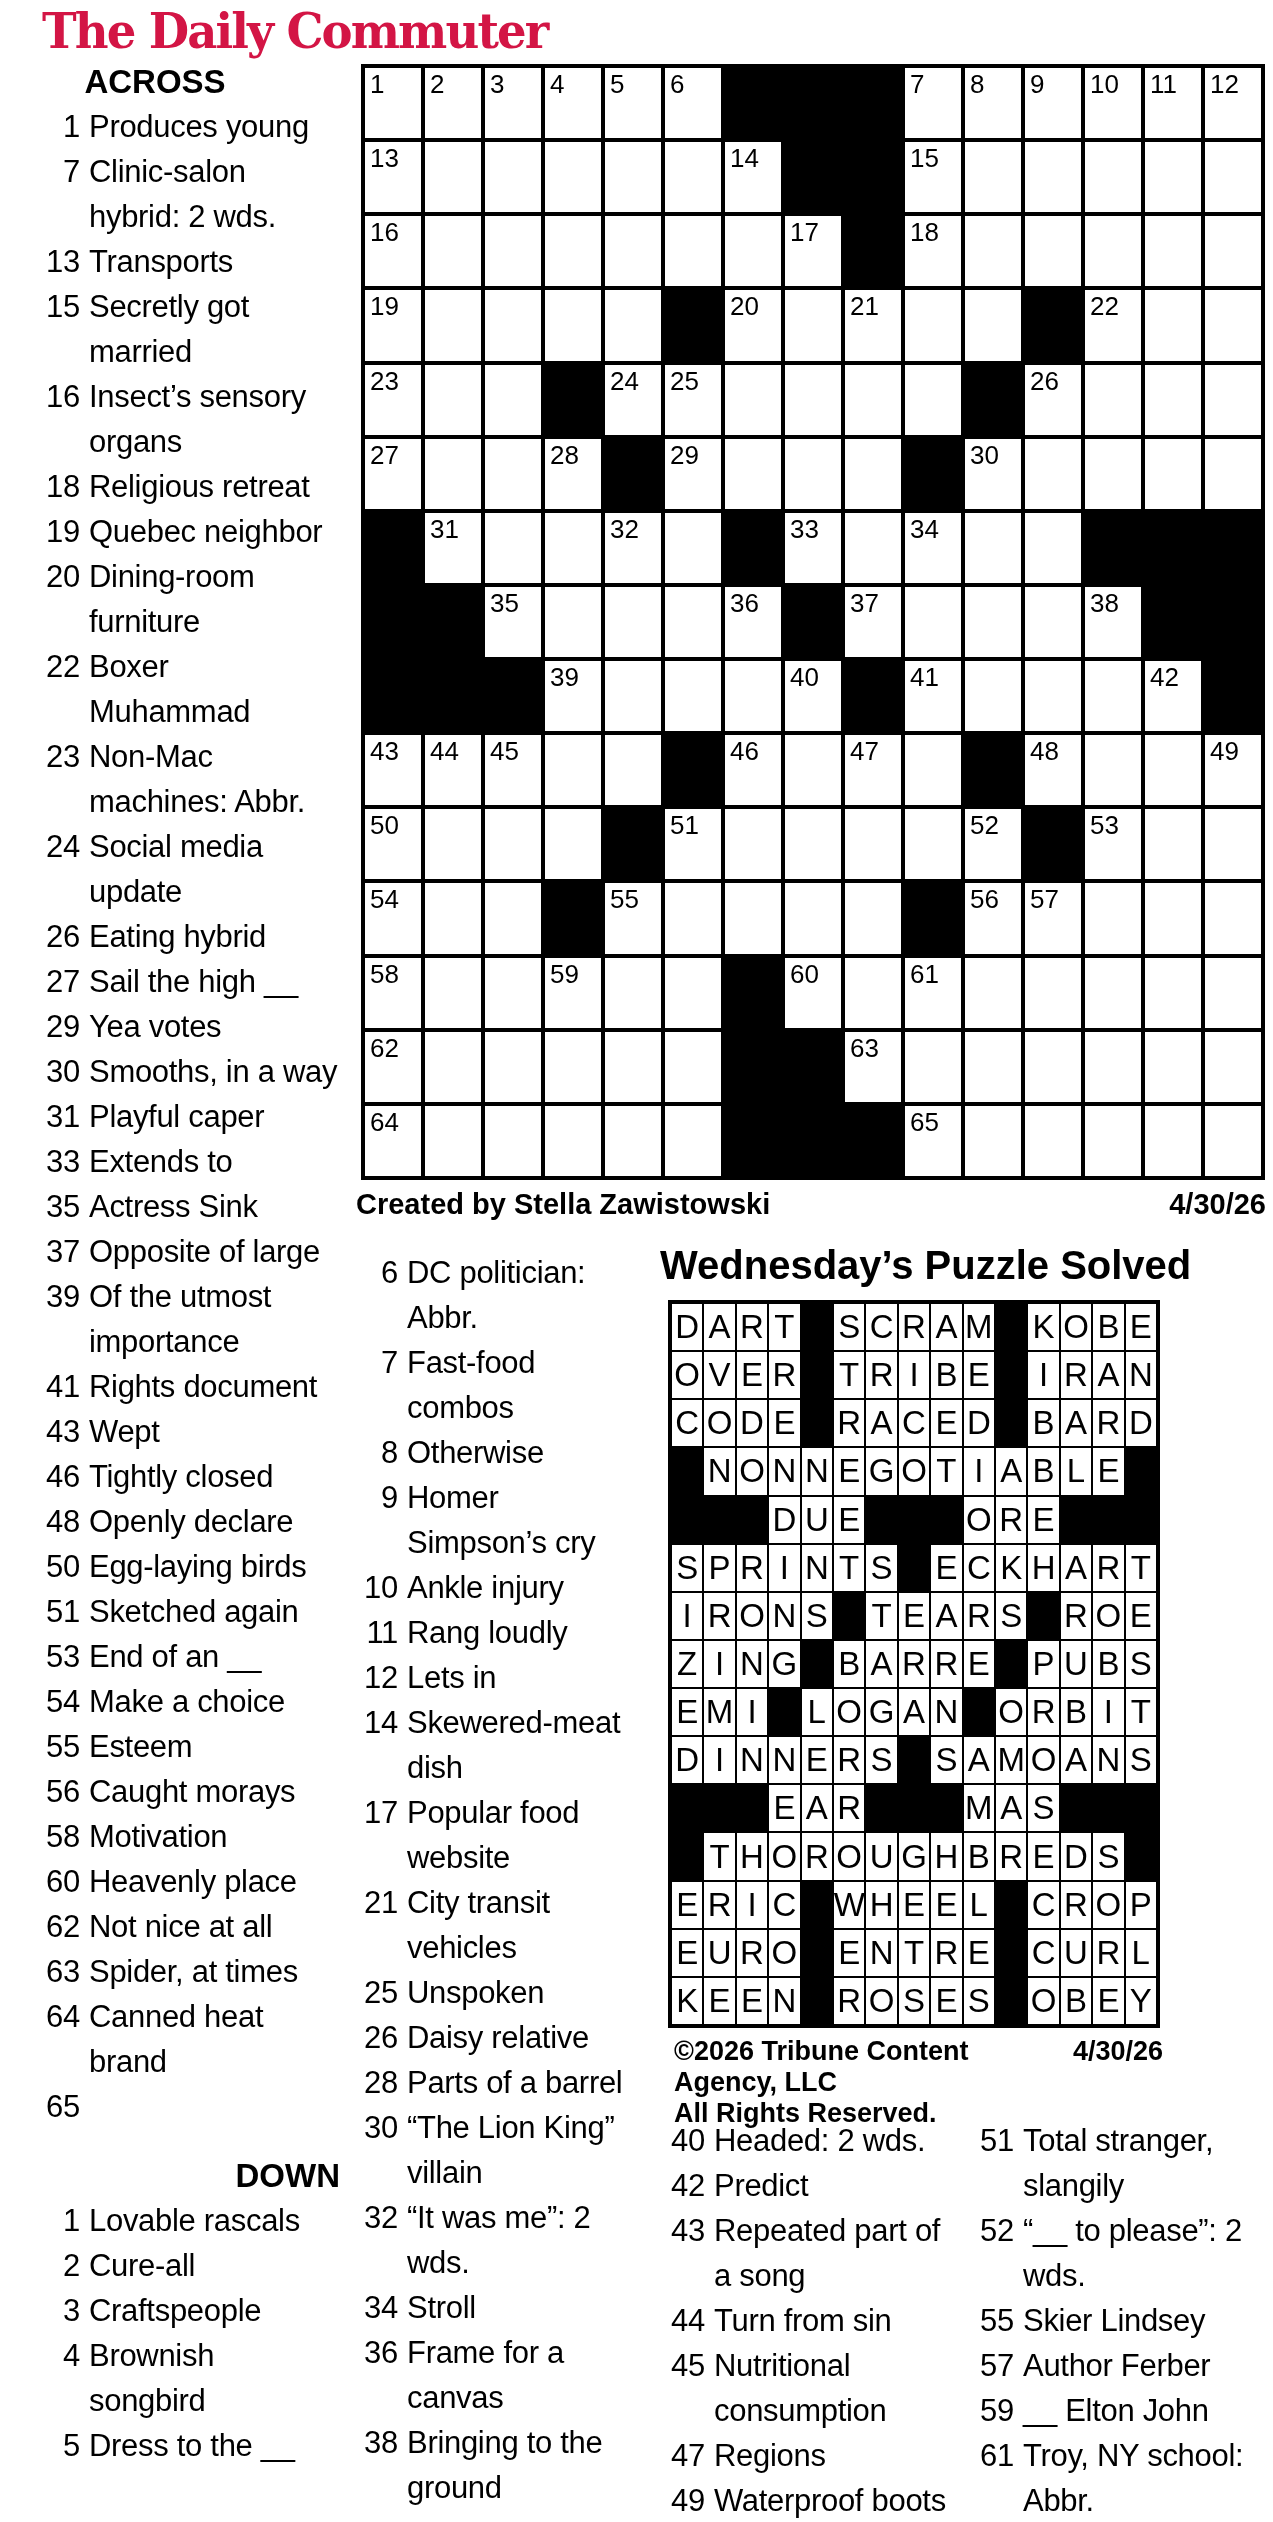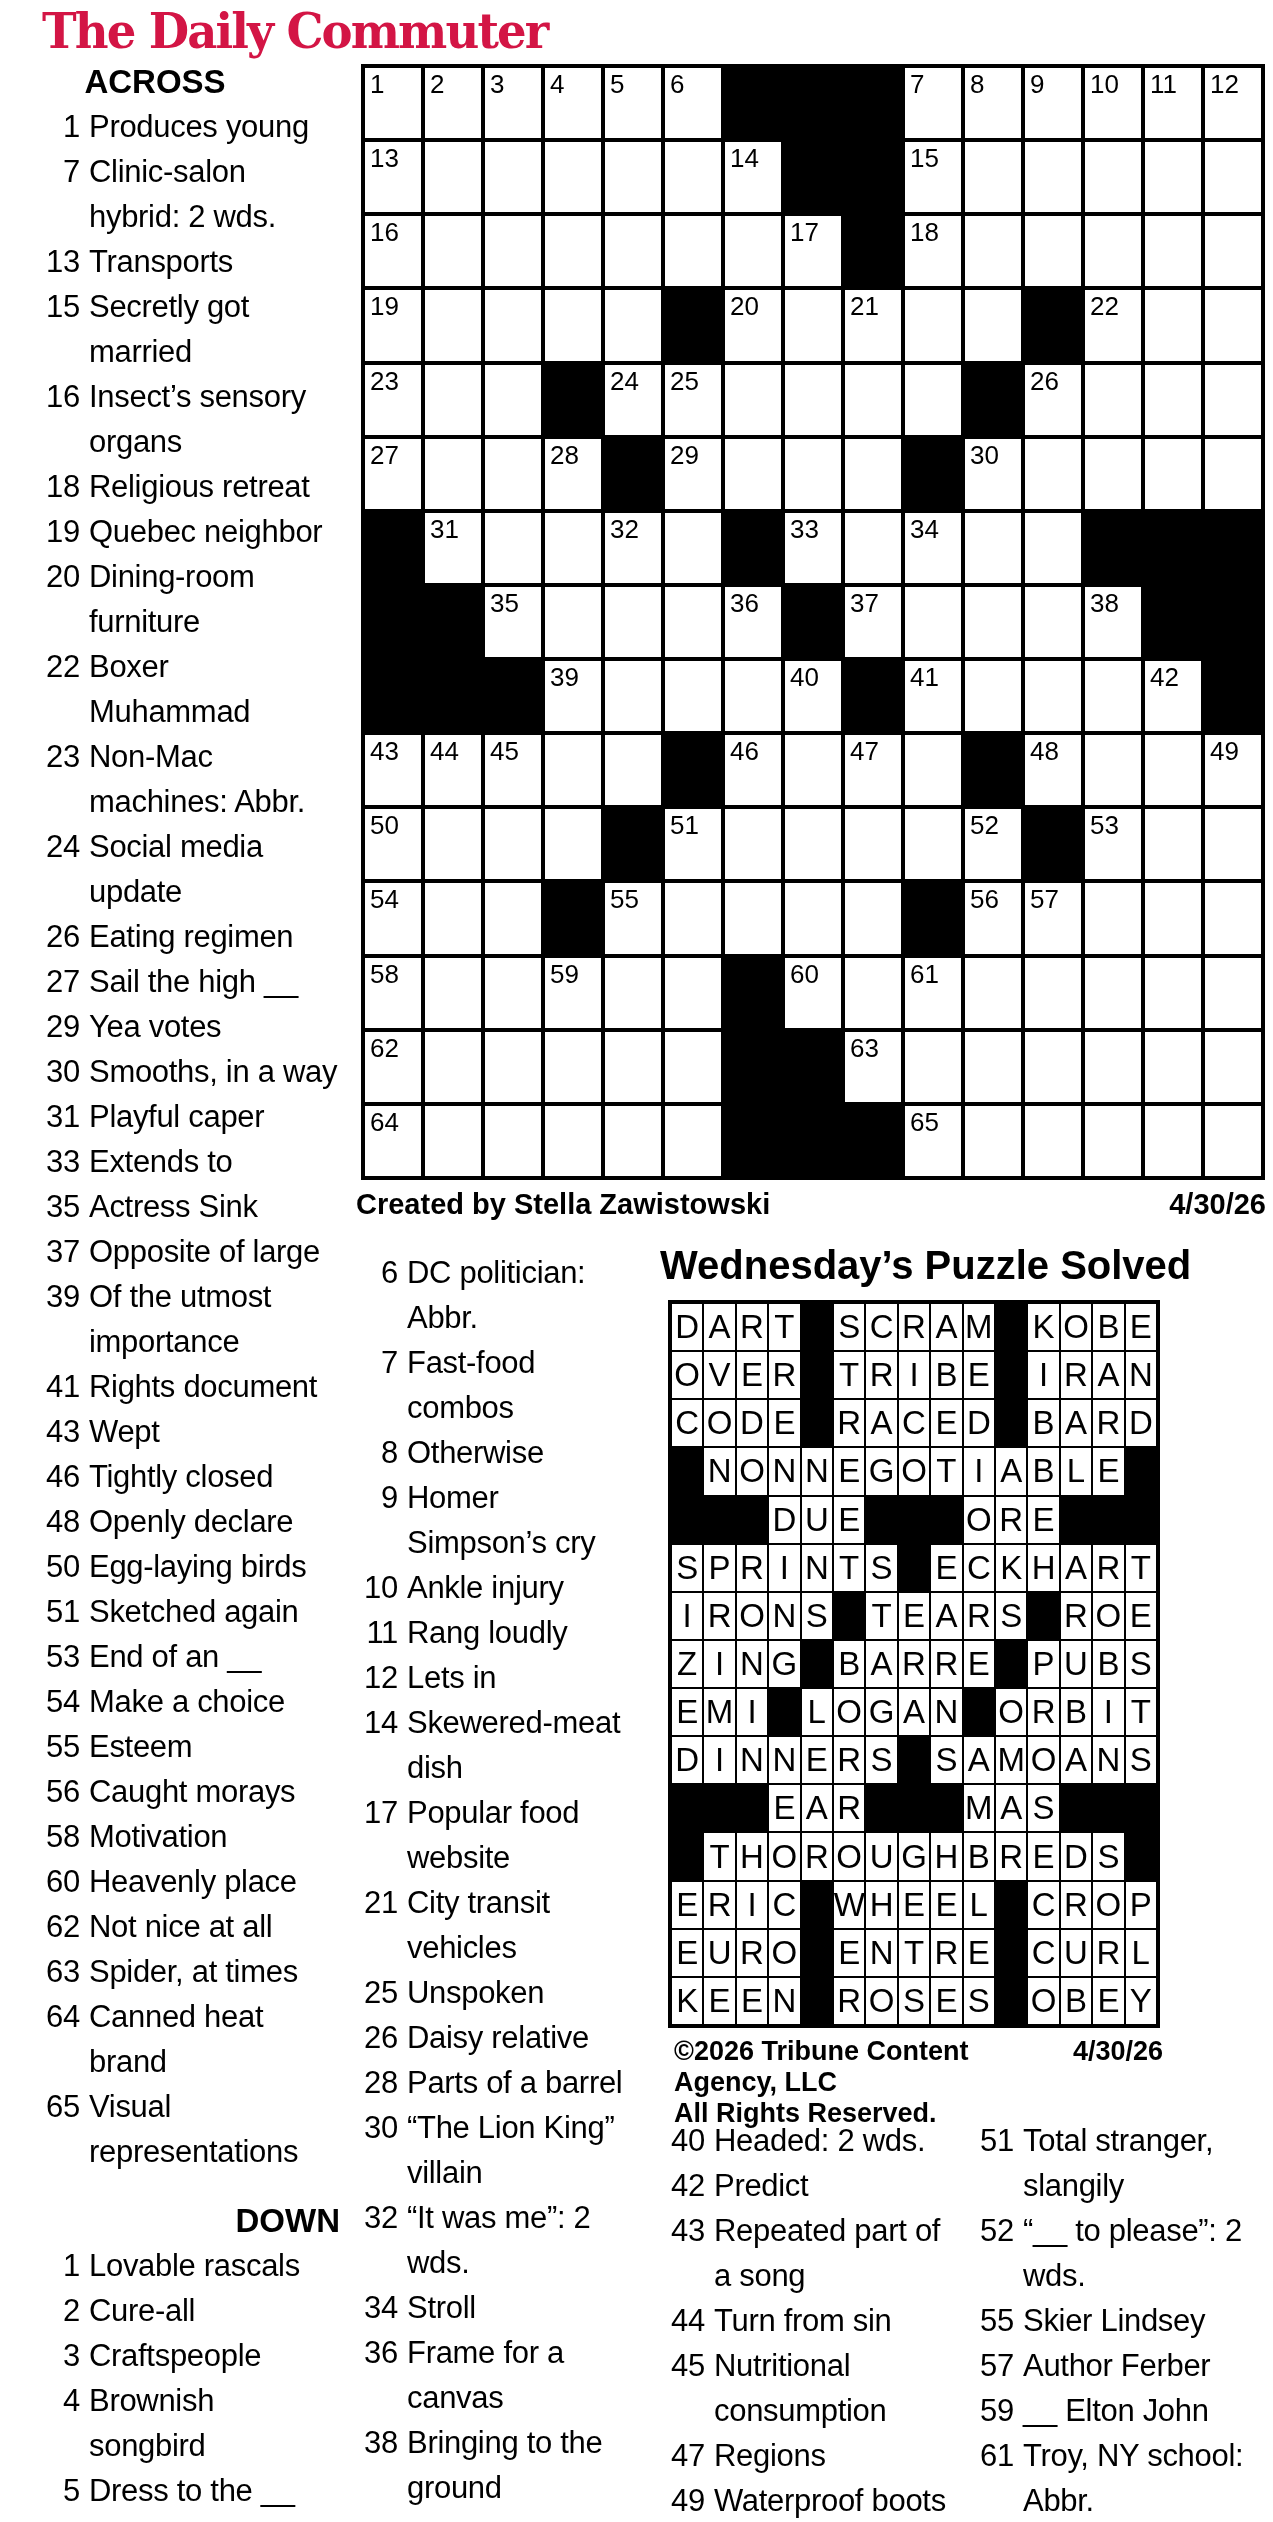--- a/index.html
+++ b/index.html
@@ -101,21 +101,21 @@
         <div class="clue">
           <span class="cnum">23</span>
           <span class="ctext">Non-Mac<br>machines: Abbr.</span>
         </div>
         <div class="clue">
           <span class="cnum">24</span>
           <span class="ctext">Social media<br>update</span>
         </div>
         <div class="clue">
           <span class="cnum">26</span>
-          <span class="ctext">Eating regimen</span>
+          <span class="ctext">Eating hybrid</span>
         </div>
         <div class="clue">
           <span class="cnum">27</span>
           <span class="ctext">Sail the high __</span>
         </div>
         <div class="clue">
           <span class="cnum">29</span>
           <span class="ctext">Yea votes</span>
         </div>
         <div class="clue">
@@ -197,21 +197,20 @@
         <div class="clue">
           <span class="cnum">63</span>
           <span class="ctext">Spider, at times</span>
         </div>
         <div class="clue">
           <span class="cnum">64</span>
           <span class="ctext">Canned heat<br>brand</span>
         </div>
         <div class="clue">
           <span class="cnum">65</span>
-          <span class="ctext">Visual<br>representations</span>
         </div>
       </div>
     <div class="list-header down-h">DOWN</div>
     <div id="down-list-1">
         <div class="clue">
           <span class="cnum">1</span>
           <span class="ctext">Lovable rascals</span>
         </div>
         <div class="clue">
           <span class="cnum">2</span>

